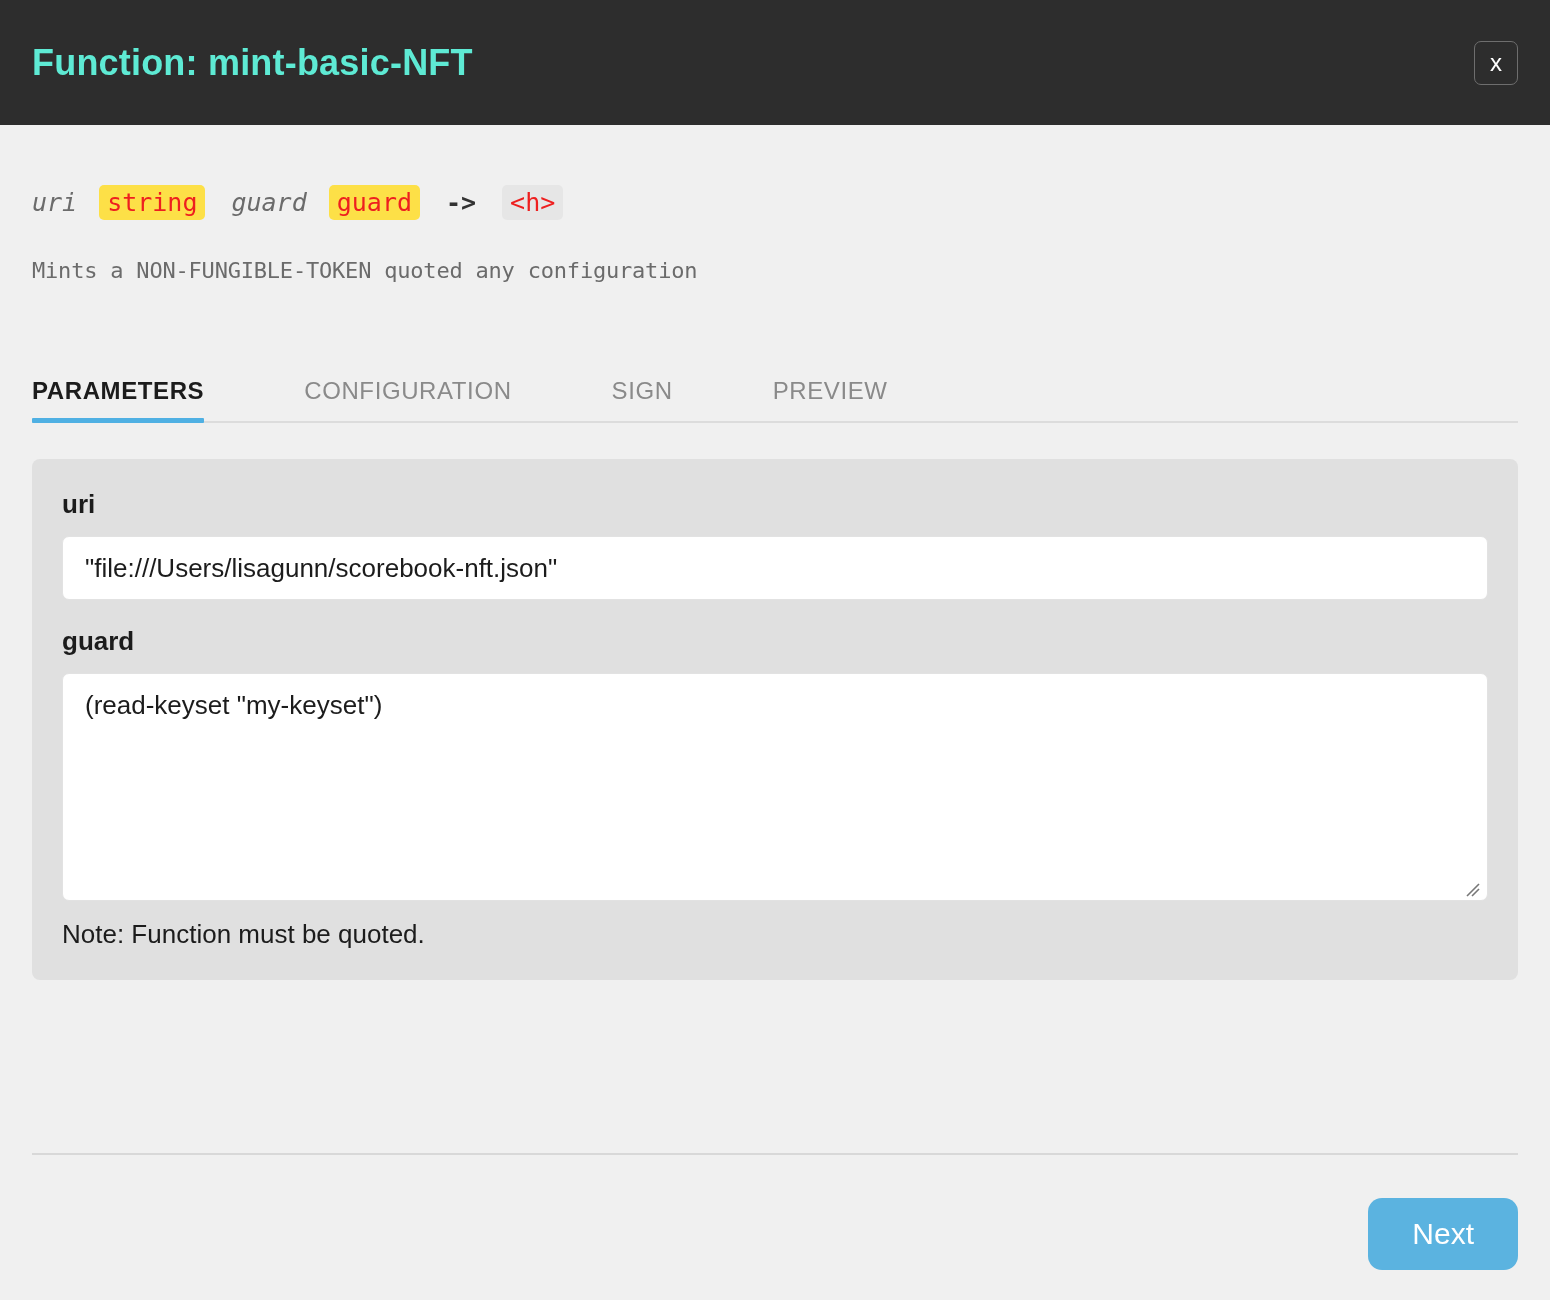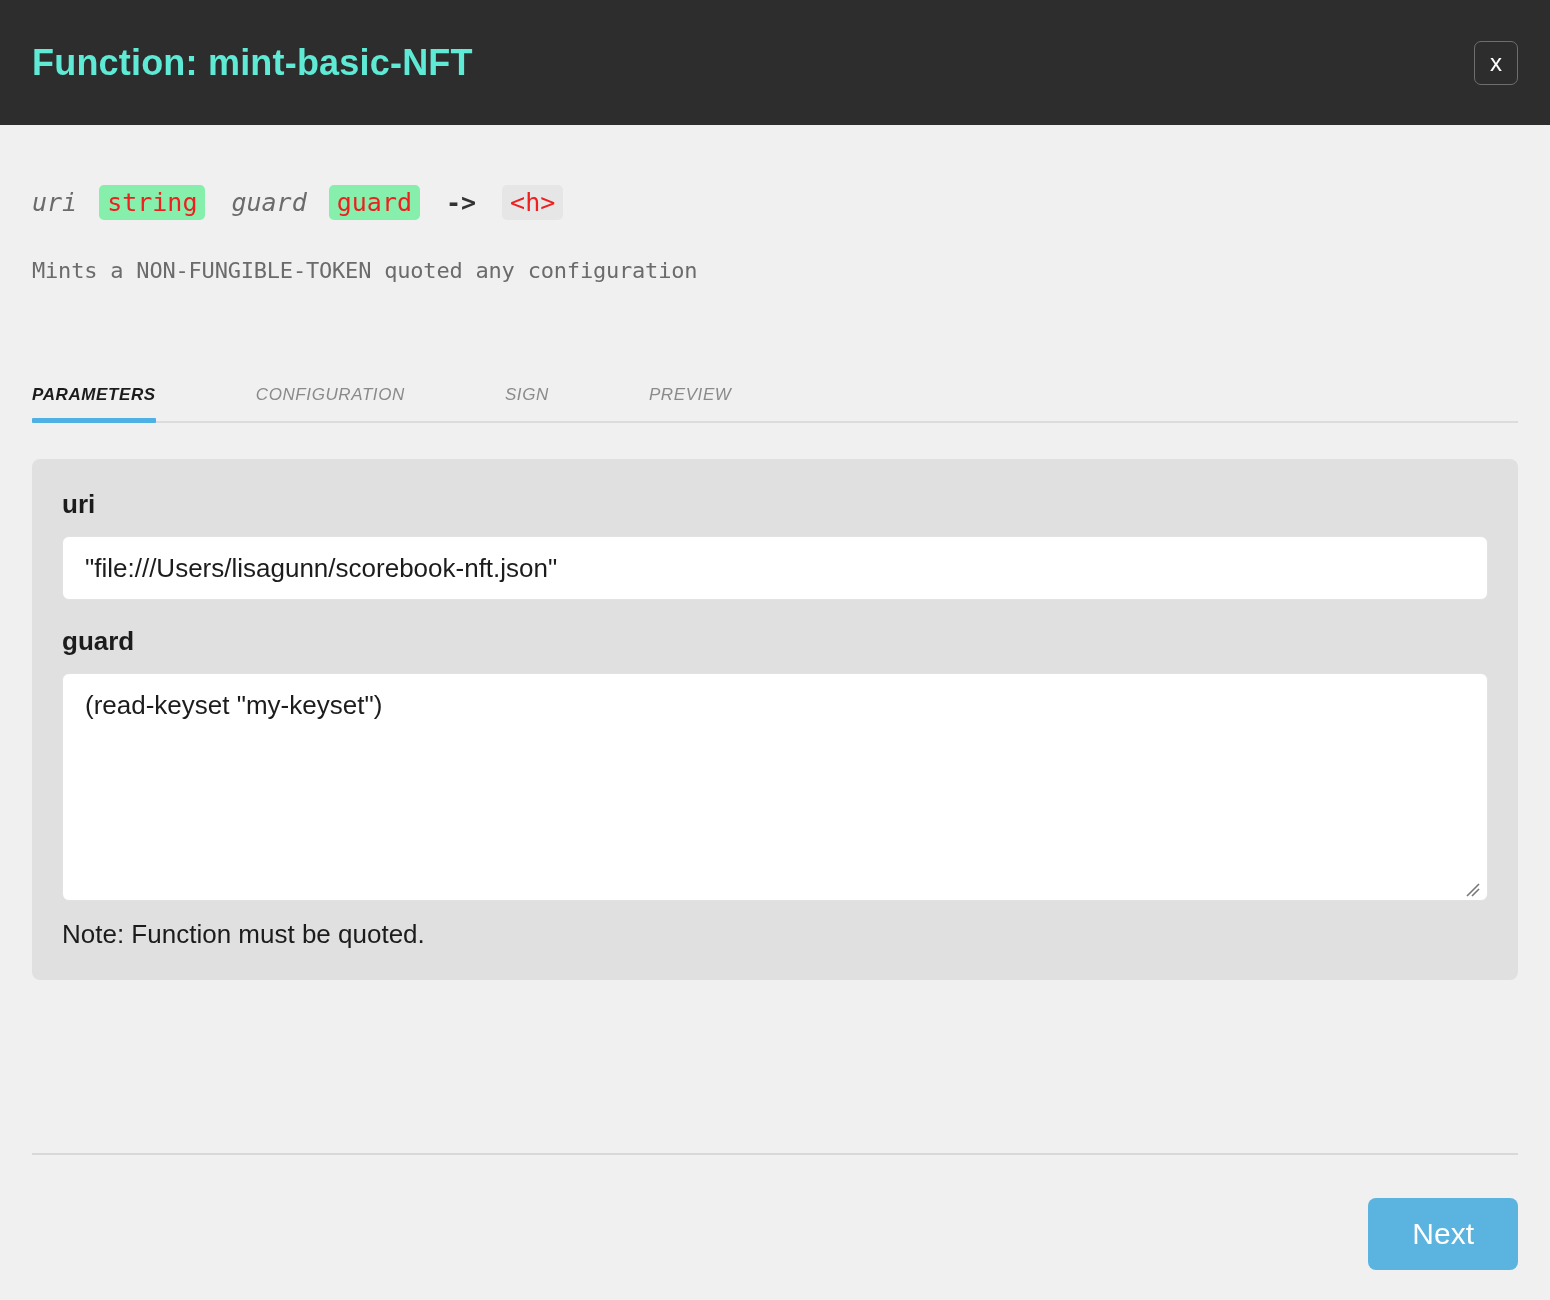--- a/index.html
+++ b/index.html
@@ -66,21 +66,21 @@
     font-size: 25px;
     white-space: pre;
   }
   .sig-arg {
     color: #6b6b6b;
     font-style: italic;
     margin-right: 22px;
   }
   .sig-type {
     color: #ee1f1f;
-    background: #86efac;
+    background: #fde047;
     border-radius: 5px;
     padding: 3px 8px;
     margin-right: 26px;
     text-align: center;
   }
   .sig-arrow {
     color: #333333;
     font-weight: bold;
     margin-right: 26px;
   }
@@ -101,29 +101,28 @@
 
   
   .tabs {
     display: flex;
     align-items: flex-end;
     margin-top: 72px;
     border-bottom: 2px solid #dcdcdc;
     height: 66px;
   }
   .tab {
-    font-size: 17px;
+    font-size: 24px;
     letter-spacing: 0.6px;
     color: #8a8a8a;
     padding: 0 0 16px 0;
     margin-right: 100px;
     cursor: pointer;
     position: relative;
     white-space: nowrap;
-    font-style: italic;
   }
   .tab.active {
     color: #1c1c1c;
     font-weight: bold;
   }
   .tab.active::after {
     content: "";
     position: absolute;
     left: 0;
     right: 0;
@@ -209,21 +208,21 @@
     position: absolute;
     right: 32px;
     top: 1073px;
   }
   .next-btn {
     background: #5bb3e0;
     color: #ffffff;
     font-size: 30px;
     font-family: "Liberation Sans", sans-serif;
     border: none;
-    border-radius: 8px;
+    border-radius: 14px;
     padding: 19px 44px;
     cursor: pointer;
   }
 </style>
 </head>
 <body>
 
 <div class="titlebar">
   <div class="titlebar-title">Function: mint-basic-NFT</div>
   <button class="close-btn">x</button>

